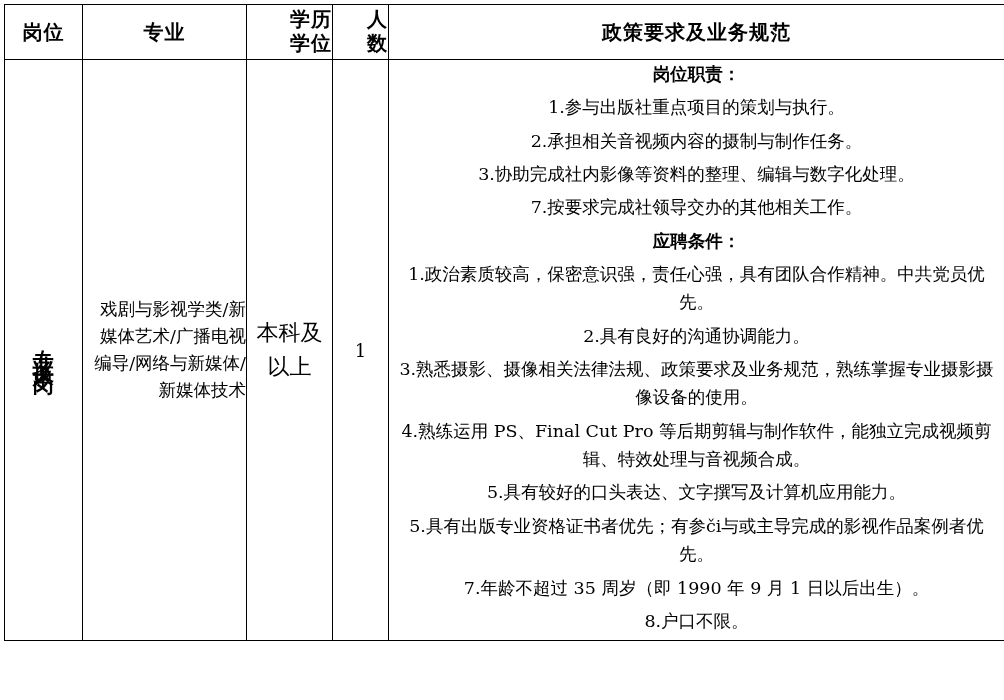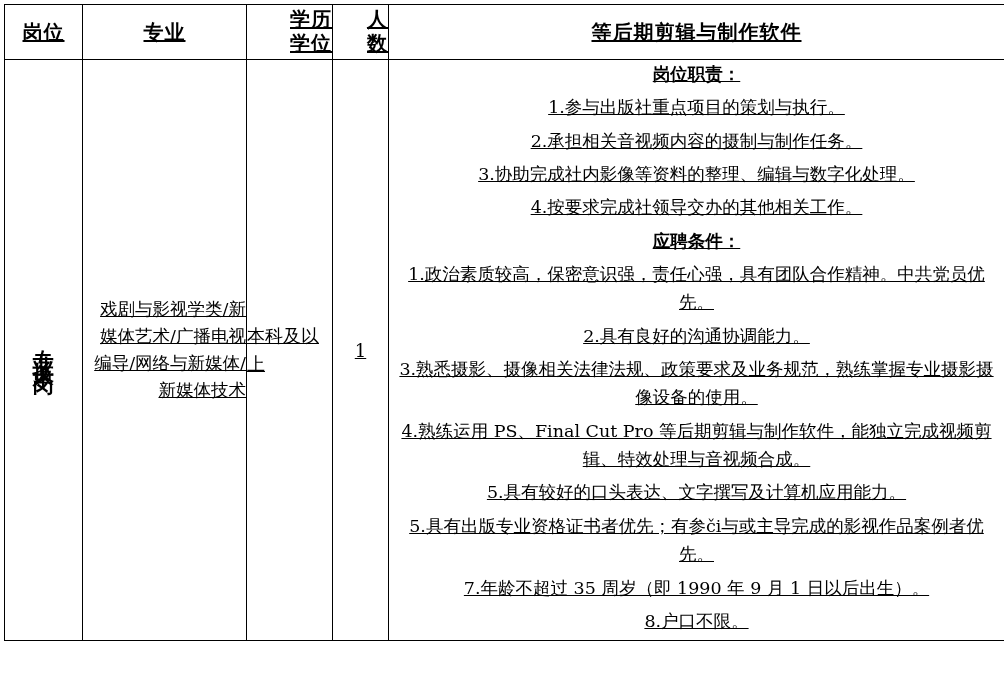--- a/index.html
+++ b/index.html
@@ -18,21 +18,20 @@
     width: 1004px;
     height: 700px;
     position: relative;
     box-sizing: border-box;
   }
   table.job-table {
     border-collapse: collapse;
     width: 1000px;
     margin: 4px 0 0 4px;
     table-layout: fixed;
-    text-decoration: underline;
   }
   table.job-table th,
   table.job-table td {
     border: 1px solid #000000;
     vertical-align: middle;
     padding: 0;
   }
   
   col.c-post   { width: 78px; }
   col.c-major  { width: 164px; }
@@ -72,23 +71,23 @@
     white-space: nowrap;
   }
 
   td.major-cell {
     font-size: 17.5px;
     line-height: 1.55;
     padding: 0 8px;
     text-align: right;
   }
   td.degree-cell {
-    font-size: 18px;
+    font-size: 22px;
     line-height: 1.55;
-    text-align: left;
+    text-align: center;
     padding: 0 6px;
   }
   td.count-cell {
     font-size: 18px;
     text-align: center;
   }
   td.desc-cell {
     font-size: 17.5px;
     line-height: 1.62;
     padding: 8px 10px 6px 10px;
@@ -128,38 +127,38 @@
         </th>
         <th class="two-line">
           <span class="hdr-line">学历</span>
           <span class="hdr-line">学位</span>
         </th>
         <th class="two-line">
           <span class="hdr-line">人</span>
           <span class="hdr-line">数</span>
         </th>
         <th>
-          <span class="hdr-line">等后期剪辑与制作软件</span>
+          <span class="hdr-line">政策要求及业务规范</span>
         </th>
       </tr>
     </thead>
     <tbody>
       <tr>
         <td class="post-cell">
           <span class="vertical-text">专业技术岗</span>
         </td>
         <td class="major-cell">戏剧与影视学类/新媒体艺术/广播电视编导/网络与新媒体/新媒体技术</td>
         <td class="degree-cell">本科及以上</td>
         <td class="count-cell">1</td>
         <td class="desc-cell">
           <p class="desc-head">岗位职责：</p>
           <p class="desc-line">1.参与出版社重点项目的策划与执行。</p>
           <p class="desc-line">2.承担相关音视频内容的摄制与制作任务。</p>
           <p class="desc-line">3.协助完成社内影像等资料的整理、编辑与数字化处理。</p>
-          <p class="desc-line">4.按要求完成社领导交办的其他相关工作。</p>
+          <p class="desc-line">7.按要求完成社领导交办的其他相关工作。</p>
           <p class="desc-head">应聘条件：</p>
           <p class="desc-line">1.政治素质较高，保密意识强，责任心强，具有团队合作精神。中共党员优先。</p>
           <p class="desc-line">2.具有良好的沟通协调能力。</p>
           <p class="desc-line">3.熟悉摄影、摄像相关法律法规、政策要求及业务规范，熟练掌握专业摄影摄像设备的使用。</p>
           <p class="desc-line">4.熟练运用 PS、Final Cut Pro 等后期剪辑与制作软件，能独立完成视频剪辑、特效处理与音视频合成。</p>
           <p class="desc-line">5.具有较好的口头表达、文字撰写及计算机应用能力。</p>
           <p class="desc-line">5.具有出版专业资格证书者优先；有参či与或主导完成的影视作品案例者优先。</p>
           <p class="desc-line">7.年龄不超过 35 周岁（即 1990 年 9 月 1 日以后出生）。</p>
           <p class="desc-line">8.户口不限。</p>
         </td>

